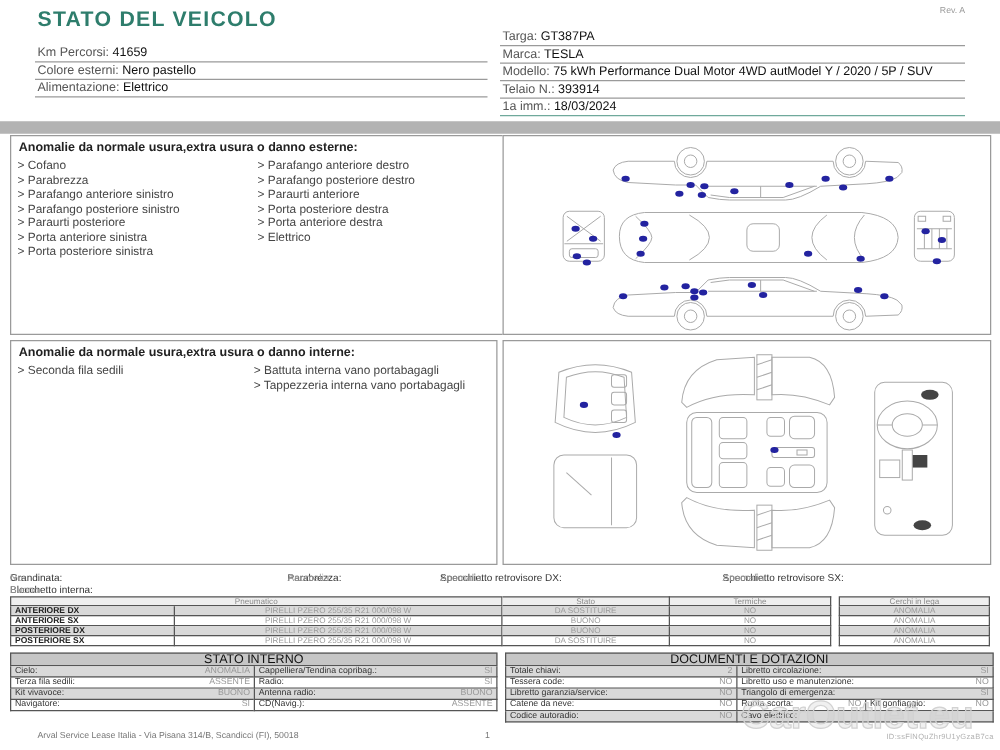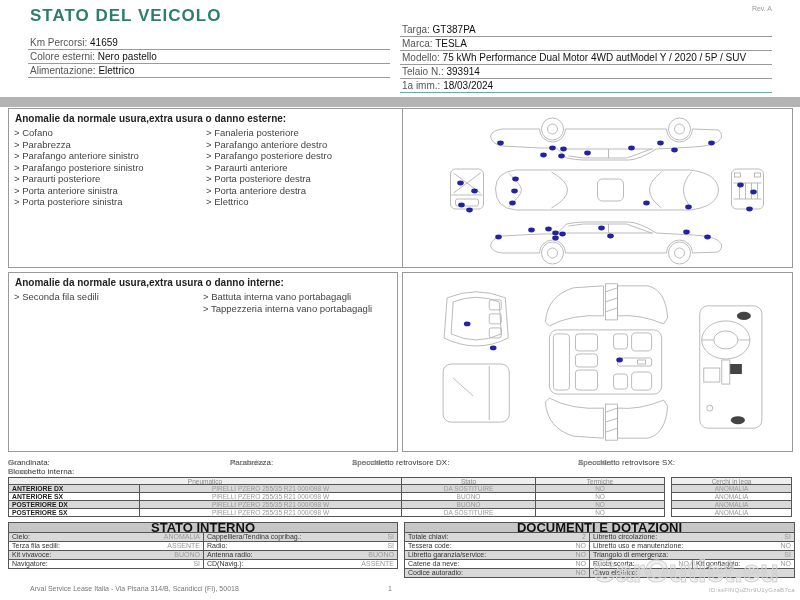--- a/index.html
+++ b/index.html
@@ -48,21 +48,21 @@
   .w-cerchi{width:121px;margin-left:6px;border-left:1px solid #555}
   .trow.head .w-cerchi{border-top:1px solid #555}
   .tc.pos{text-align:left;padding-left:3px;font-weight:bold;color:#222;font-size:6.8px}
   .trow.odd .tc{background:#d9d9d9}
   .trow.head .w-term{border-right:1px solid #555}
 
   
   .btable{position:absolute;top:522px;font-size:7px}
   .btable.si{left:8px;width:390px}
   .btable.doc{left:404px;width:391px}
-  .bt-title{height:11px;line-height:10px;background:#c6c6c6;border:1px solid #555;text-align:center;font-weight:bold;font-size:13px;color:#111}
+  .bt-title{height:11px;line-height:10px;background:#c6c6c6;border:1px solid #555;text-align:center;font-weight:normal;font-size:10px;color:#111}
   .bt-row{display:flex;height:9px;line-height:8.5px}
   .bt-cell{display:flex;justify-content:space-between;border-left:1px solid #555;border-bottom:1px solid #555;padding:0 3px;overflow:hidden;white-space:nowrap}
   .bt-row .bt-cell:last-child{border-right:1px solid #555}
   .bt-cell .bl{color:#333}
   .bt-cell .bv{color:#999;padding-left:4px}
   .bt-row.odd .bt-cell{background:#d9d9d9}
   .si .bt-cell{width:50%}
   .doc .dc-l{width:47.3%}
   .doc .dc-r{width:52.7%}
   .doc .dc-m{width:26.35%}
@@ -103,21 +103,20 @@
       <ul class="anom">
         <li>Cofano</li>
         <li>Parabrezza</li>
         <li>Parafango anteriore sinistro</li>
         <li>Parafango posteriore sinistro</li>
         <li>Paraurti posteriore</li>
         <li>Porta anteriore sinistra</li>
         <li>Porta posteriore sinistra</li>
       </ul>
       <ul class="anom">
-        <li>Fanaleria posteriore</li>
         <li>Parafango anteriore destro</li>
         <li>Parafango posteriore destro</li>
         <li>Paraurti anteriore</li>
         <li>Porta posteriore destra</li>
         <li>Porta anteriore destra</li>
         <li>Elettrico</li>
       </ul>
     </div>
   </div>
 

